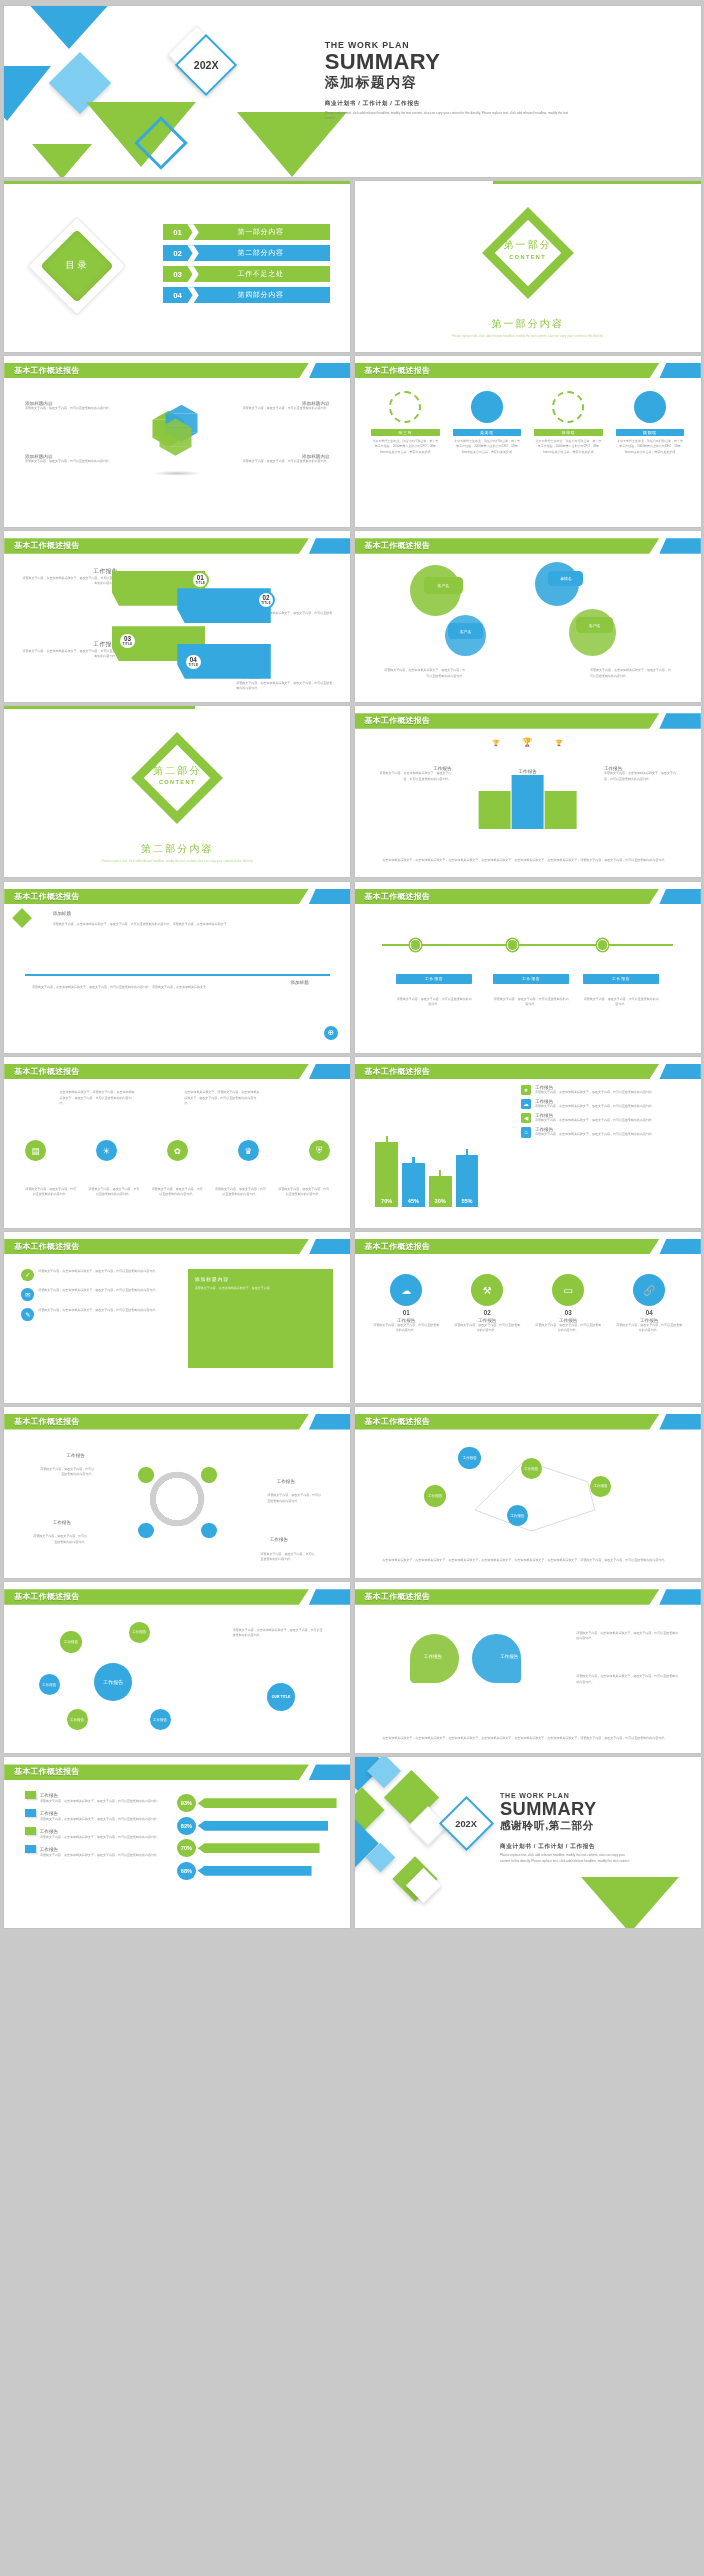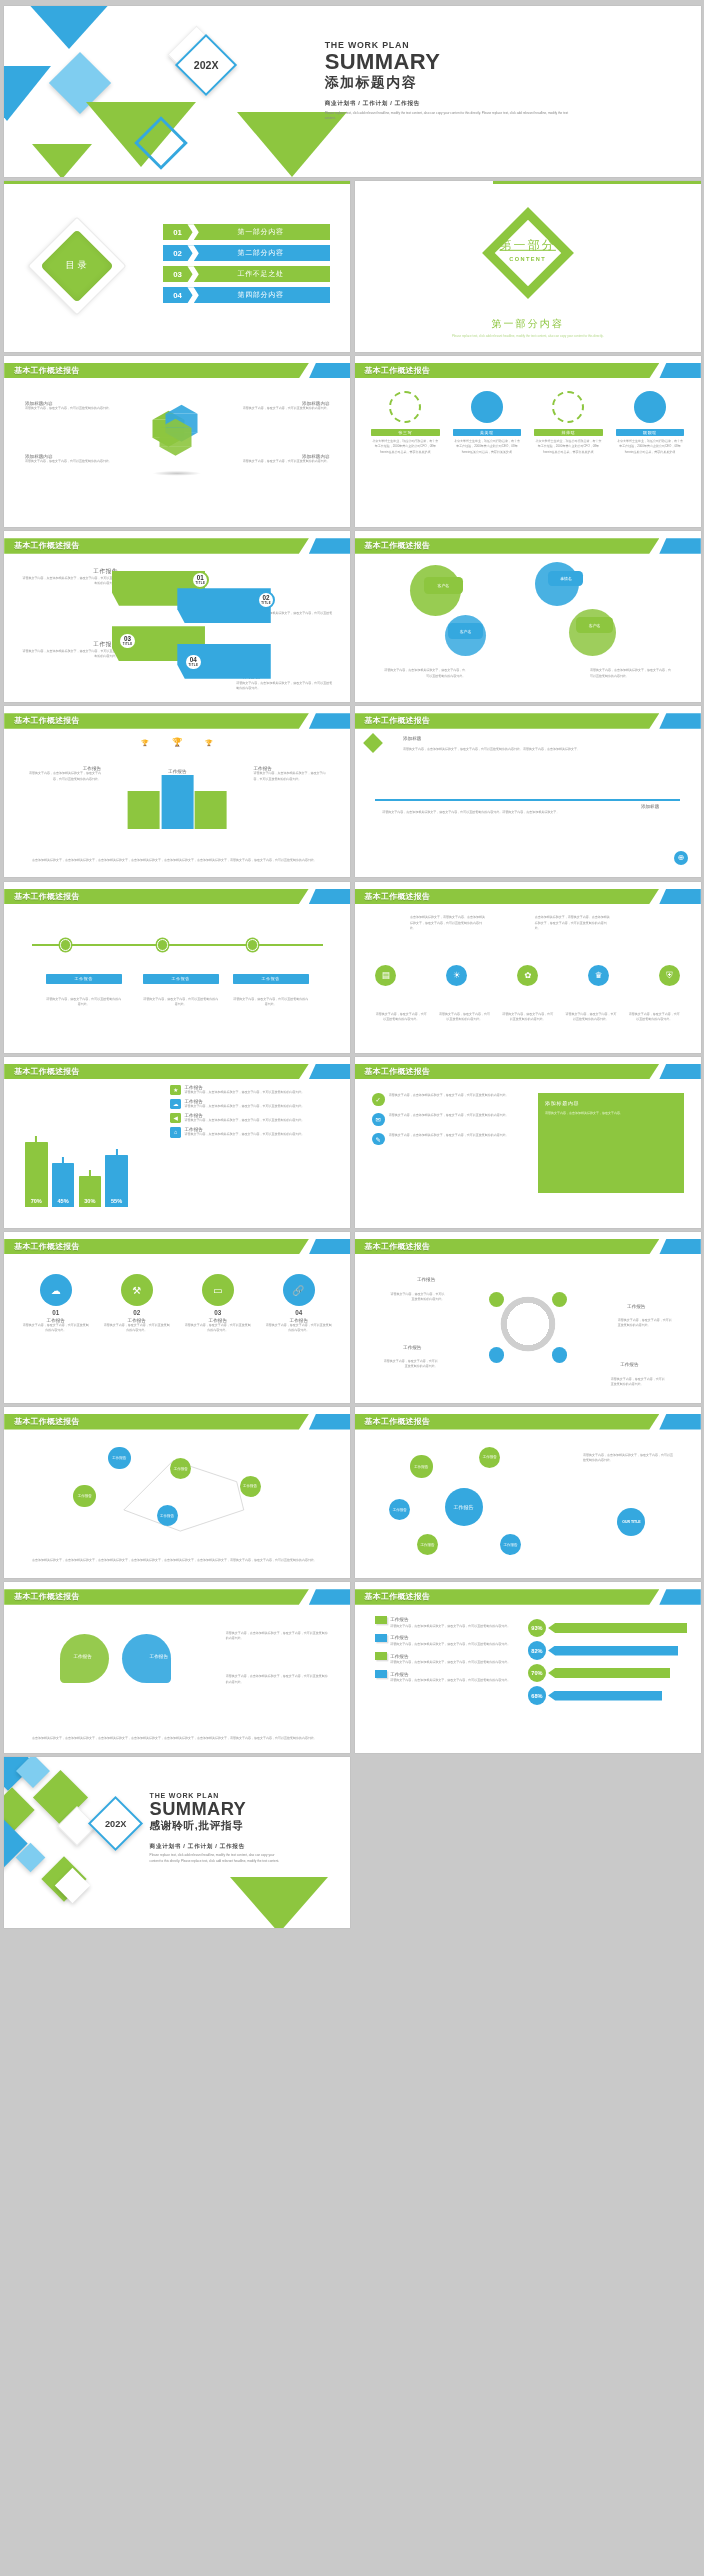--- a/index.html
+++ b/index.html
@@ -66,21 +66,21 @@
     background:#fff; clip-path:polygon(0 0, 55% 0, 100% 50%, 55% 100%, 0 100%, 45% 50%);
     z-index:3;
   }
   .toc-row .txt { flex:1; text-align:center; color:#fff; font-size:7px; letter-spacing:0.7px; }
   .sec-dia {
     position:absolute; left:50%; top:42%; width:65px; height:65px;
     transform:translate(-50%,-50%) rotate(45deg);
     border:9.2px solid #8dc63f; background:#fff;
   }
   .sec-cn { position:absolute; left:50%; top:40%; transform:translate(-50%,-50%); text-align:center; }
-  .sec-cn .l1 { font-size:12px; color:#8dc63f; letter-spacing:2.1px;text-decoration:underline; }
+  .sec-cn .l1 { font-size:10px; color:#8dc63f; letter-spacing:2.1px; }
   .sec-cn .l2 { font-size:5.6px; color:#8dc63f; letter-spacing:1.4px; font-weight:bold; margin-top:1.4px; }
   .sec-bot { position:absolute; left:0; bottom:12.7px; width:100%; text-align:center; }
   .sec-bot .t { font-size:10px; color:#8dc63f; letter-spacing:2.1px; }
   .sec-bot.blue .t { color:#35a8df; }
   .sec-bot .s { font-size:3px; color:#b5d98a; line-height:1.8; margin-top:2.8px; }
   .sec-bot.blue .s { color:#9ed0ec; }
 
   
   .ph { font-size:3px; color:#8f8f8f; line-height:1.75; }
   .h5 { font-size:5.6px; color:#555; letter-spacing:0.7px; }
@@ -347,20 +347,32 @@
             <span>客户名</span>
           </div>
       <div class="bubble g" style="position:absolute;left:64%;top:42%;width:37px;height:15.5px;">
             <span>客户名</span>
           </div>
       <div class="ph" style="position:absolute;left:8%;bottom:16%;width:24%;text-align:right;">请替换文字内容，点击添加相关标题文字，修改文字内容，也可以直接复制你的内容到此。</div>
       <div class="ph" style="position:absolute;right:8%;bottom:16%;width:24%;">请替换文字内容，点击添加相关标题文字，修改文字内容，也可以直接复制你的内容到此。</div>
     </div>
   </div>
 
+  <div class="slide">
+    <div style="position:absolute;left:0;top:0;width:55%;height:2.8px;background:#8dc63f;"></div>
+    <div class="sec-dia"></div>
+    <div class="sec-cn">
+      <div class="l1">第二部分</div>
+      <div class="l2">CONTENT</div>
+    </div>
+    <div class="sec-bot">
+      <div class="t">第二部分内容</div>
+      <div class="s">Please replace text, click add relevant headline, modify the text content, also can copy your content to this directly.</div>
+    </div>
+  </div>
 
   <div class="slide">
     <div class="banner">
       <div class="bar"></div>
       <div class="bar2"></div>
       <div class="t">基本工作概述报告</div>
     </div>
     <div class="body">
       <div style="position:absolute;left:50%;top:4%;transform:translateX(-50%);display:flex;gap:22.6px;align-items:flex-end;">
         <span class="trophy">🏆</span>
@@ -754,21 +766,21 @@
       <div class="dia" style="left:56px;top:116px;width:25px;height:25px;background:#fff;"></div>
       <div class="dia" style="left:92px;top:47px;width:39px;height:39px;border:2.8px solid #35a8df;background:#fff;"></div>
       <div style="position:absolute;left:92px;top:47px;width:39px;height:39px;display:flex;align-items:center;justify-content:center;">
         <span style="font-size:9.2px;font-weight:bold;color:#3c3c3c;">202X</span>
       </div>
       <div class="tri" style="left:226px;top:120px;border-left:49px solid transparent;border-right:49px solid transparent;border-top:56px solid #8dc63f;"></div>
     </div>
     <div style="position:absolute;right:6%;top:20%;width:52%;text-align:left;">
       <div class="kicker" style="font-size:7px;">THE WORK PLAN</div>
       <div class="bigtitle" style="font-size:18.3px;">SUMMARY</div>
-      <div class="cntitle" style="font-size:10.6px;letter-spacing:0.7px;">感谢聆听,批评指导</div>
+      <div class="cntitle" style="font-size:10.6px;letter-spacing:0.7px;">感谢聆听,第二部分</div>
       <div class="cnsub" style="margin-top:10px;">商业计划书 / 工作计划 / 工作报告</div>
       <div class="lorem">Please replace text, click add relevant headline, modify the text content, also can copy your content to this directly. Please replace text, click add relevant headline, modify the text content.</div>
     </div>
   </div>
 
 </div>
 </div>
 
 
 </body></html>

